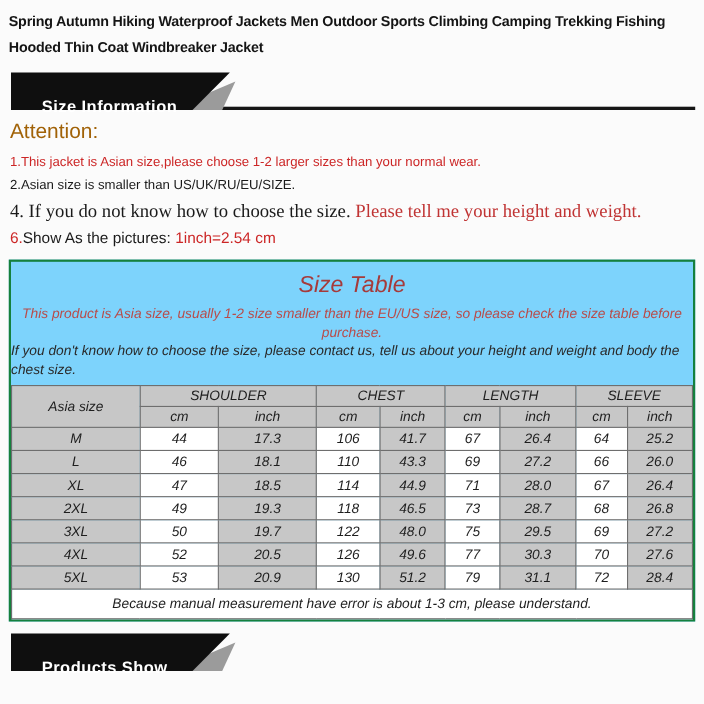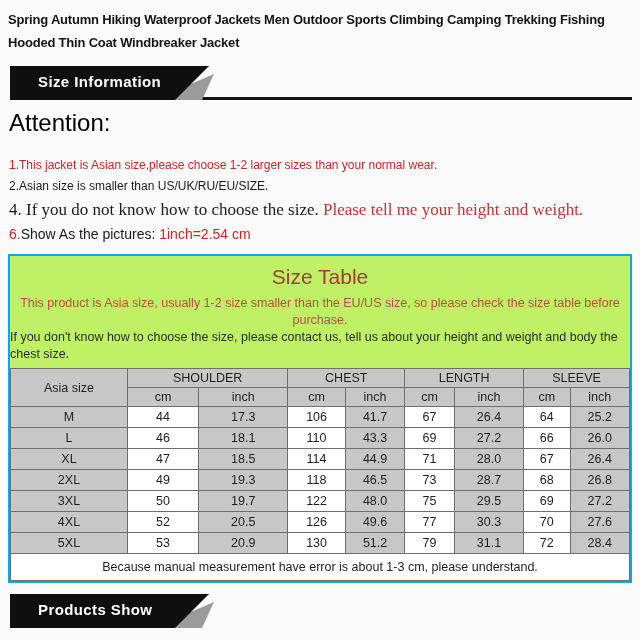--- a/index.html
+++ b/index.html
@@ -26,42 +26,43 @@
   
   .banner { position:relative; height:36px; }
   .banner-rule {
     position:absolute; left:2px; right:0; bottom:1px;
     height:3px; background:#151515;
   }
   .banner-svg { position:absolute; left:0; top:0; display:block; }
   .flag { fill:#0f0f0f; }
   .flap { fill:#9b9b9b; }
   .banner-label {
-    position:absolute; left:30px; top:8px;
+    position:absolute; left:30px; top:24px;
     color:#ffffff; font-weight:bold; font-size:15px; letter-spacing:0.4px;
   }
 
   
   .attention { margin:8px 0 0 1px; }
   .attention-heading {
-    font-size:24px; font-weight:normal; color:#000000;
-    margin:0 0 18px 0;
+    font-size:19px; font-weight:normal; color:#a16207;
+    margin:0 0 6px 0;
   }
   .attn { margin:0; }
   .attn-sans  { font-size:12px;  line-height:21px; color:#1a1a1a; }
   .attn-serif { font-family:"Liberation Serif", serif; font-size:17px; line-height:25px; color:#1a1a1a; }
   .attn-small { font-size:14px; line-height:25px; font-weight:normal; color:#1a1a1a; }
   .red  { color:#cc2626; }
   .dred { color:#c03434; }
 
   
   .size-box {
-    border:2px solid #0ea5e9;
-    background:#bef264;
+    border:2px solid #15803d;
+    background:#7dd3fc;
     margin-top:7px;
+    font-style:italic;
   }
   .size-title {
     text-align:center; color:#a63a3a;
     font-size:21px; padding:9px 0 6px 0;
   }
   .sub-red   { text-align:center; color:#b84c4a; font-size:12.5px; line-height:17px; }
   .sub-black { color:#2a2a2a; font-size:12.5px; line-height:17px; padding-bottom:5px; }
 
   table.sizes {
     width:100%; border-collapse:collapse; table-layout:fixed;

